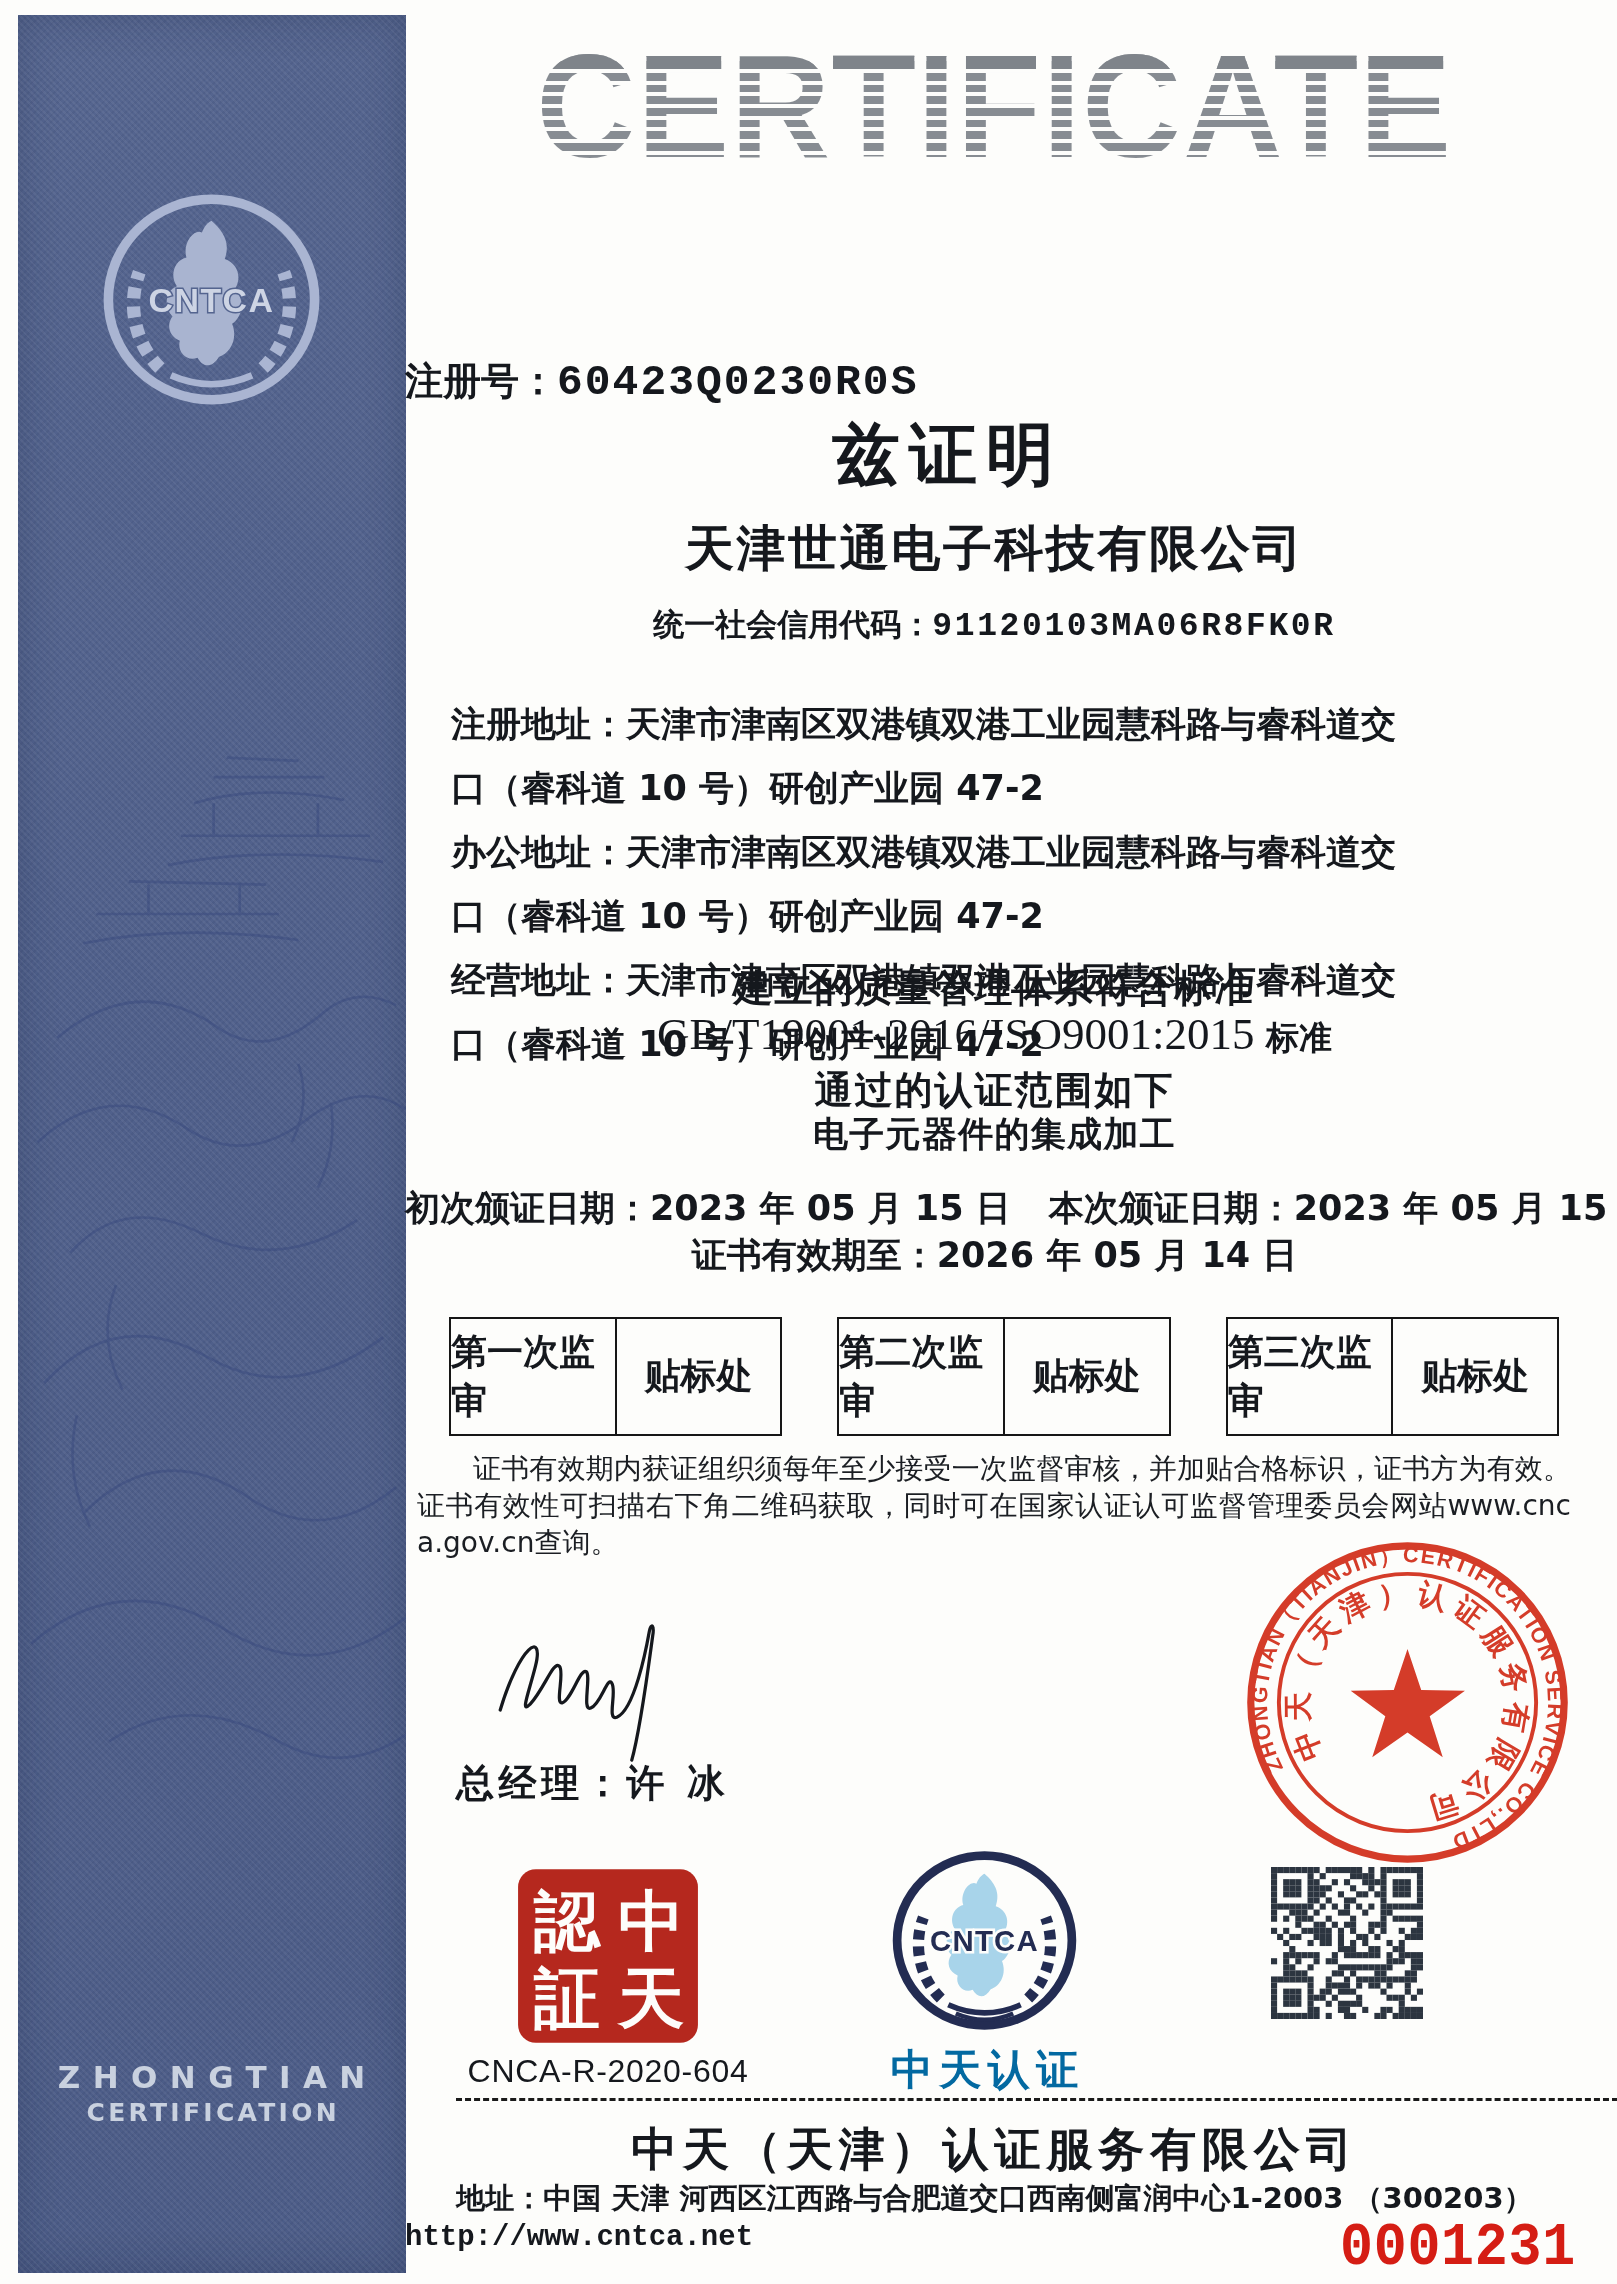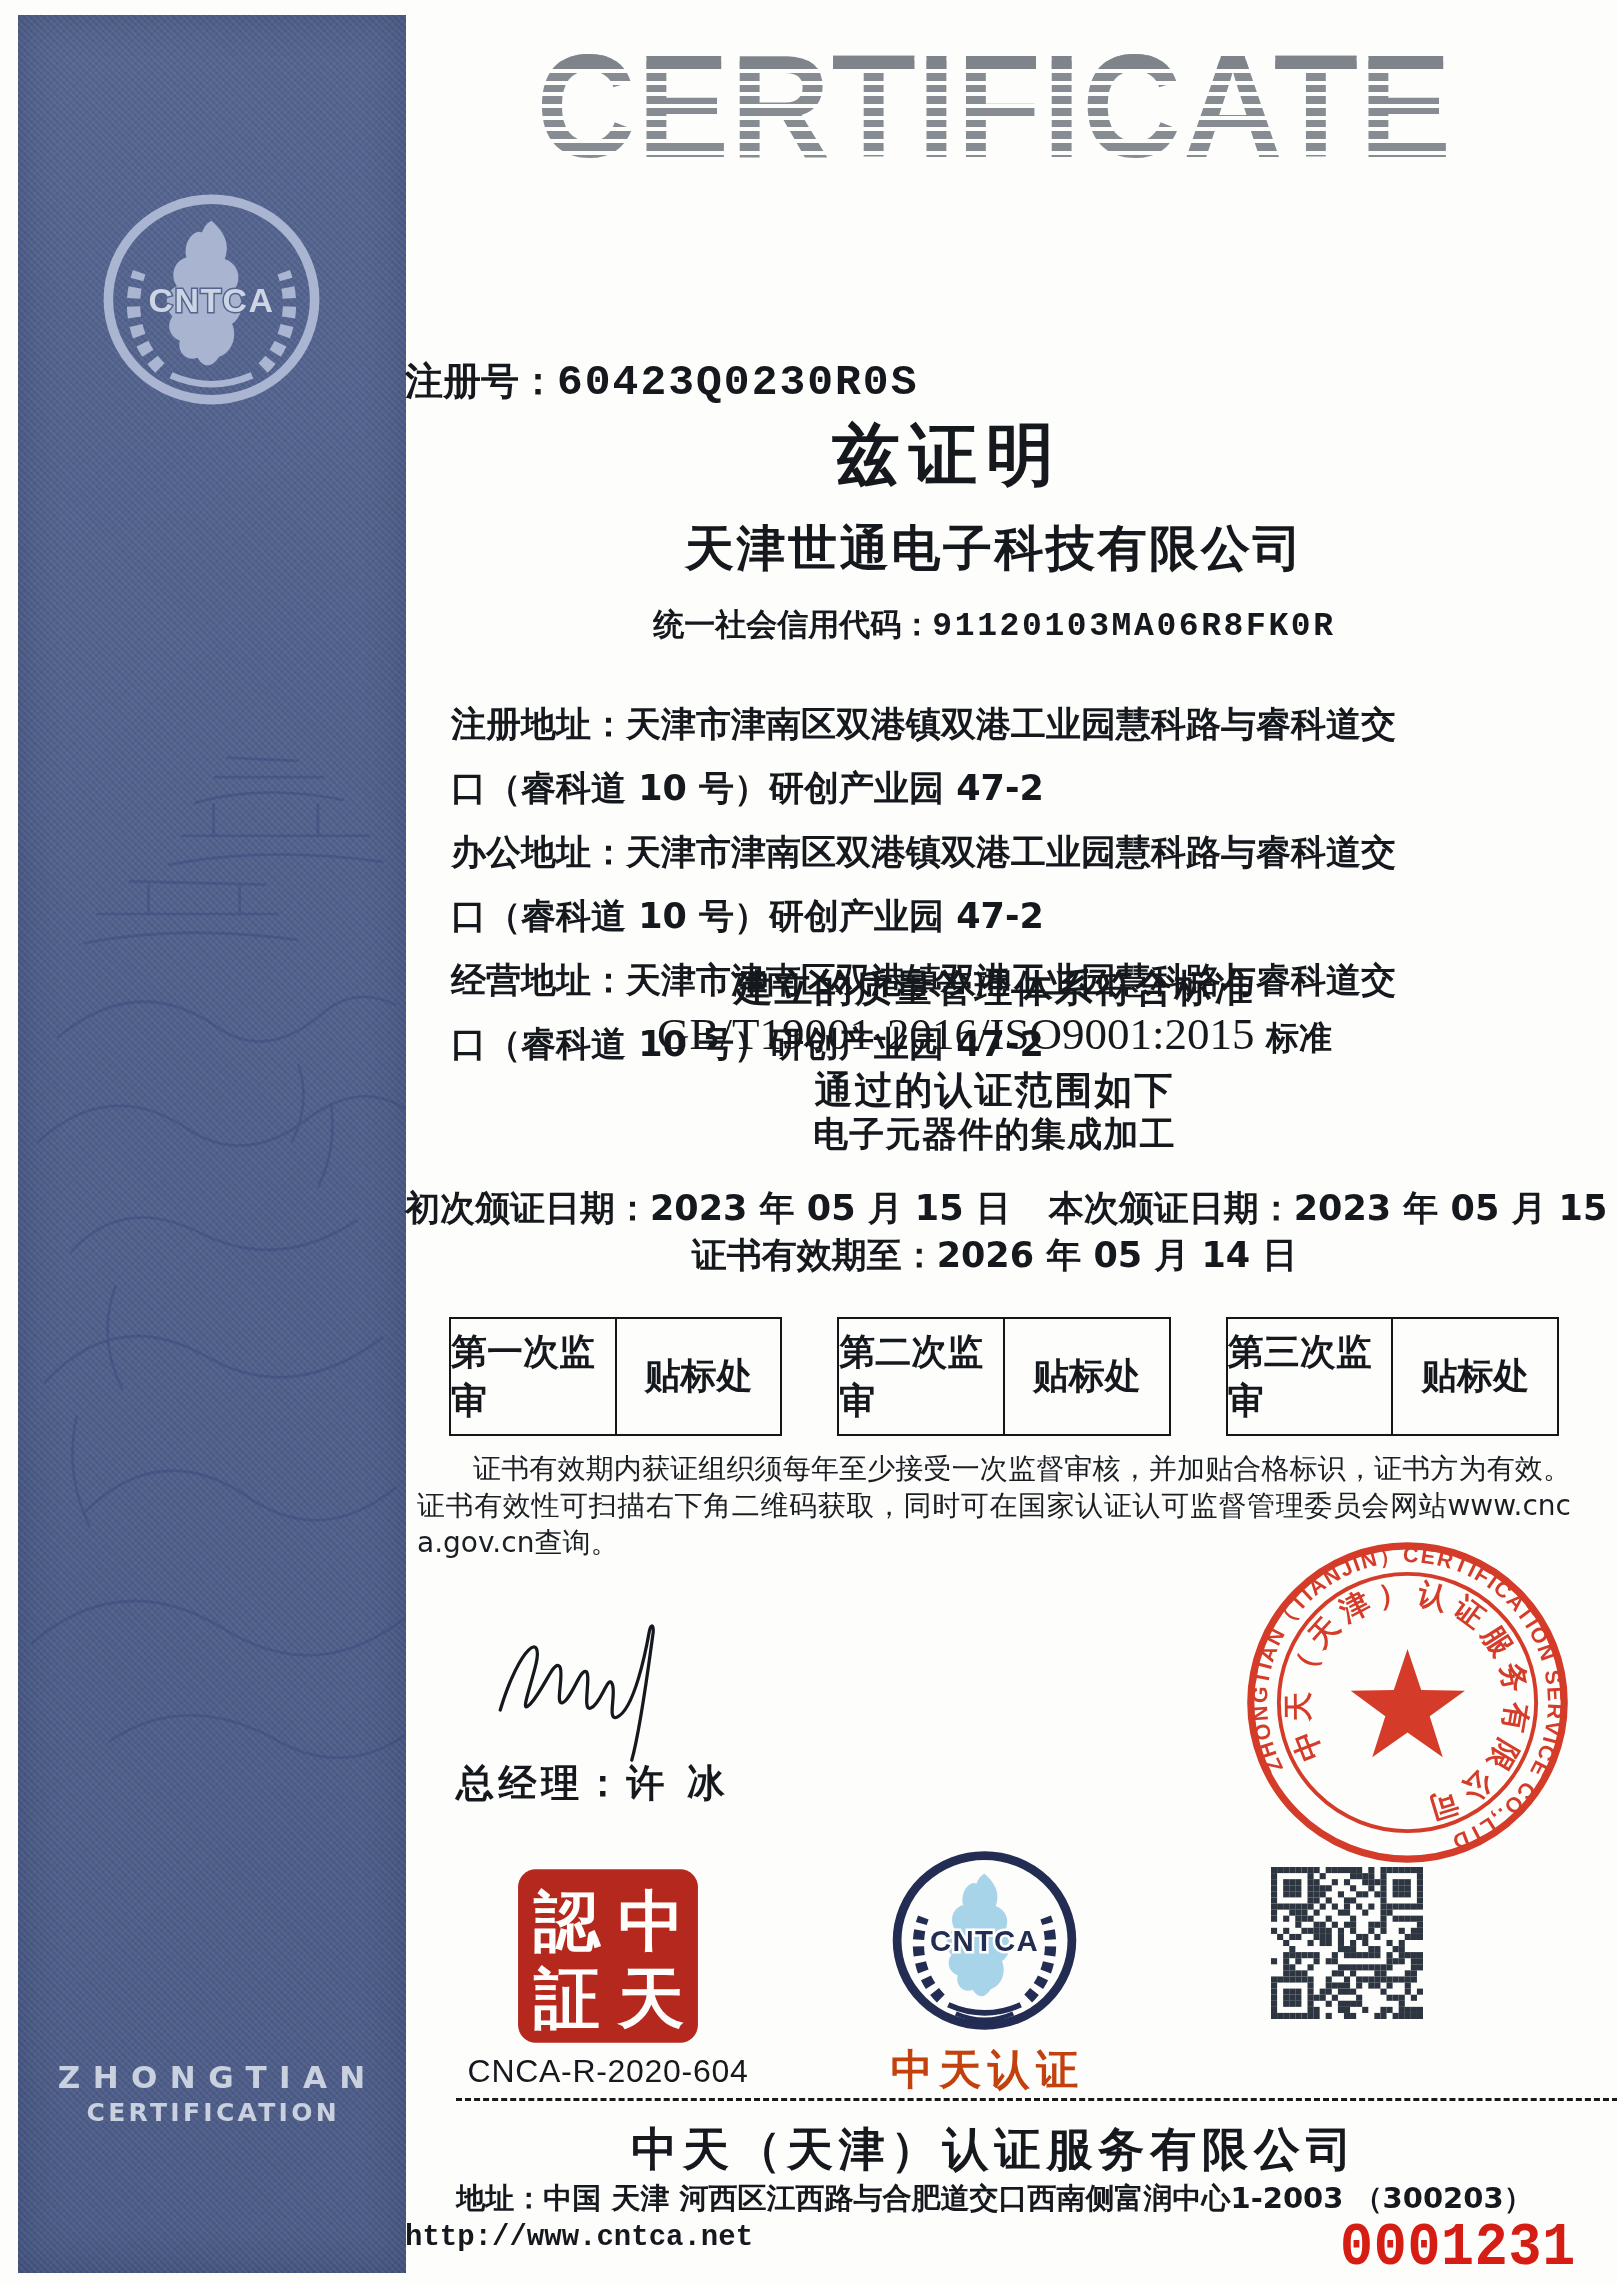--- a/index.html
+++ b/index.html
@@ -74,21 +74,21 @@
 
   
   .stamp{position:absolute;left:1241px;top:1536px;width:333px;height:333px;opacity:.94;}
 
   
   .seal-red{position:absolute;left:513px;top:1864px;width:190px;height:184px;}
   .cnca-code{position:absolute;left:448px;top:2053px;width:320px;text-align:center;
       font-family:"Liberation Sans",sans-serif;font-size:32px;font-weight:500;letter-spacing:0.7px;}
   .cntca-logo{position:absolute;left:888px;top:1850px;width:193px;height:181px;}
   .cntca-label{position:absolute;left:861px;top:2042px;width:247px;text-align:center;
-      font-size:42px;font-weight:900;color:#c2410c;letter-spacing:6.5px;text-indent:6.5px;}
+      font-size:42px;font-weight:900;color:#0369a1;letter-spacing:6.5px;text-indent:6.5px;}
   .qr{position:absolute;left:1271px;top:1867px;width:152px;height:152px;}
 
   
   .dash-line{position:absolute;left:456px;top:2098px;width:1162px;border-top:3.9px dashed #1a1a1a;}
   .footer-company{position:absolute;left:405px;top:2119px;width:1179px;text-align:center;
       font-size:46px;font-weight:900;letter-spacing:5.9px;}
   .footer-address{position:absolute;left:405px;top:2179px;width:1179px;text-align:center;
       font-size:29px;font-weight:600;}
   .footer-contact{position:absolute;left:405px;top:2221px;width:1179px;display:flex;justify-content:center;gap:72px;
       font-family:"Liberation Mono",monospace;font-size:29px;font-weight:600;flex-direction:column;}

